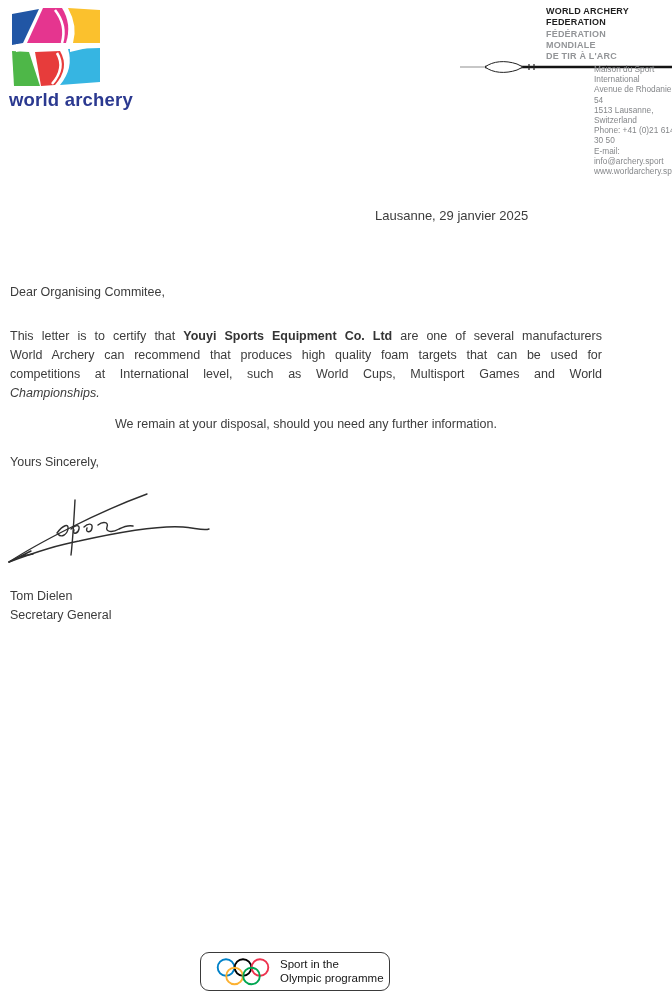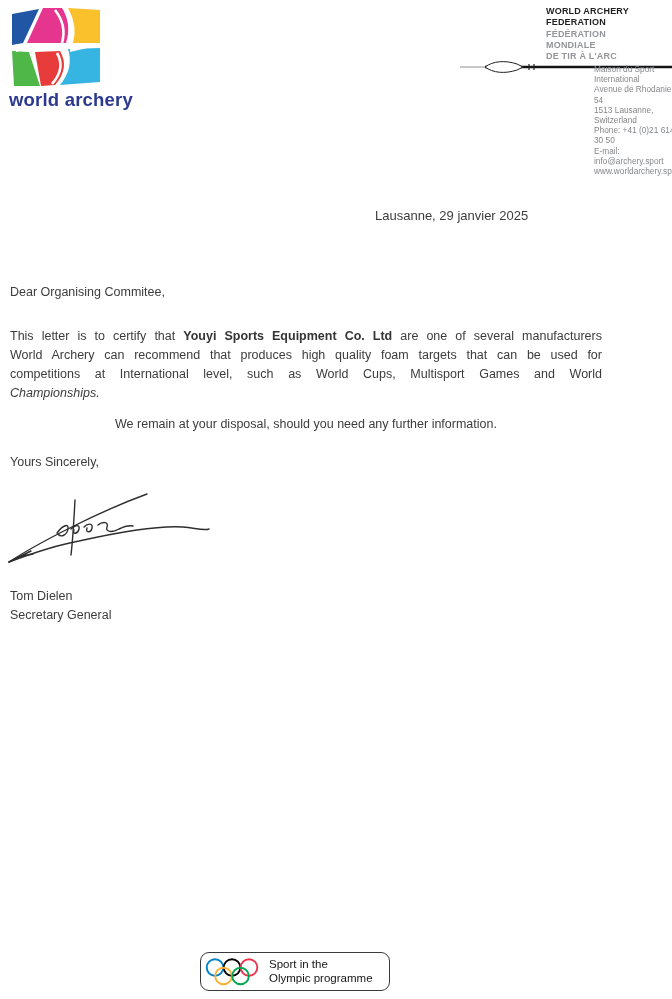--- a/index.html
+++ b/index.html
@@ -19,21 +19,21 @@
   .body-text{font-size:12.5px;line-height:19px;color:#3c3c3c;}
   .dateline{font-size:13px;line-height:19px;color:#3c3c3c;}
   .jline{width:592px;text-align:justify;text-align-last:justify;white-space:normal;}
   .jline.lastline{text-align-last:left;font-style:italic;}
   .company{font-weight:700;color:#343434;}
 
   
   .badge{
     left:200px;top:952px;width:190px;height:39px;box-sizing:border-box;
     border:1.3px solid #3a3a3a;border-radius:9px;
-    display:flex;align-items:center;gap:10px;padding-left:4px;background:#fff;
+    display:flex;align-items:center;gap:10px;padding-left:15px;background:#fff;
   }
   .badge-text{font-size:11.5px;line-height:13.5px;color:#161616;}
 </style>
 </head>
 <body>
 
 <div class="page">
 
   <svg class="abs" style="left:10px;top:8px;" width="92" height="80" viewBox="0 0 92 80">
     <path d="M2,6 L29,1 L13,35 L2,37 Z" fill="#2156a5"></path>

